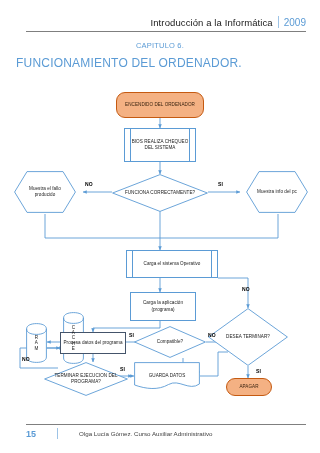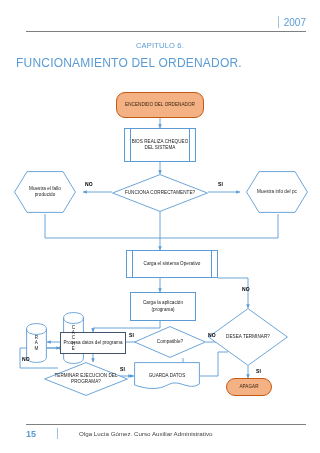--- a/index.html
+++ b/index.html
@@ -74,22 +74,23 @@
 
   .lbl{position:absolute;font-size:5px;font-weight:bold;color:#000;letter-spacing:.1px;}
 </style>
 </head>
 <body>
 
 <div class="page">
 
   <div class="header">
     <div class="hdr-row">
+      <span class="hdr-title">Introducción a la Informática</span>
       <span class="hdr-sep"></span>
-      <span class="hdr-year">2007</span>
+      <span class="hdr-year">2009</span>
     </div>
     <div class="hdr-rule"></div>
   </div>
 
   <div class="chapter">CAPITULO 6.</div>
   <div class="section">FUNCIONAMIENTO DEL ORDENADOR.</div>
 
   <div class="chart">
 
     <svg class="lines" viewBox="0 0 320 335">

